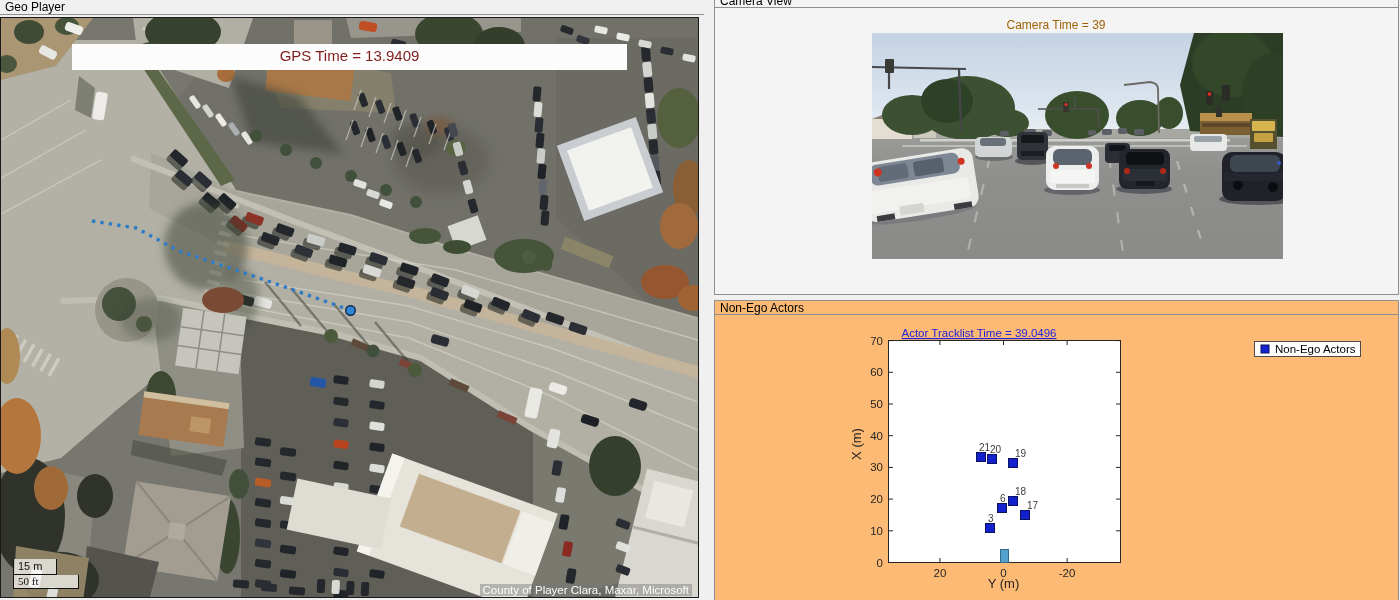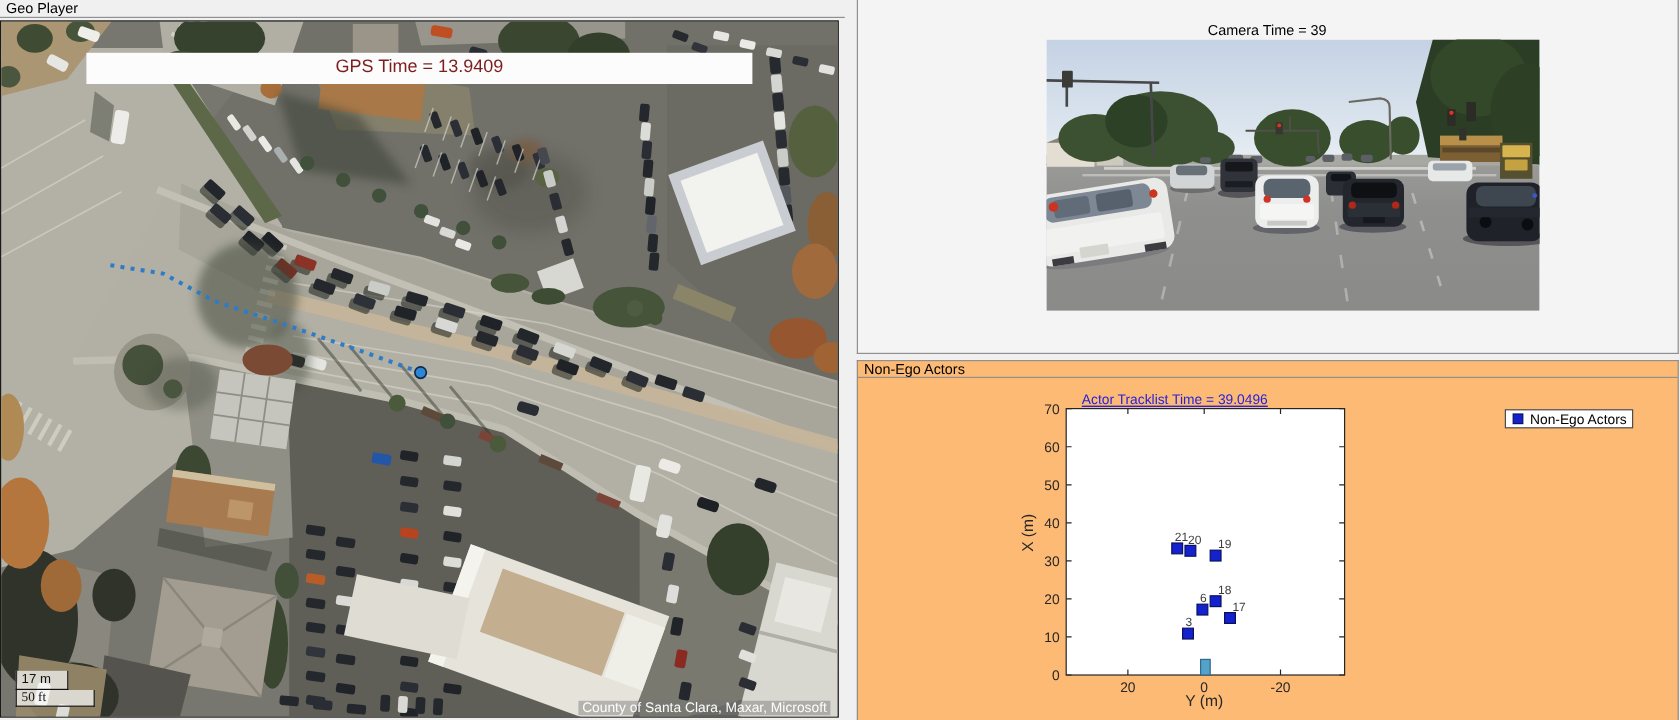--- a/index.html
+++ b/index.html
@@ -348,27 +348,30 @@
 <rect x="615.0" y="502.0" width="14" height="8" rx="2" fill="#2a2d33" transform="rotate(20 622.0 506.0)"></rect>
 <rect x="615.0" y="525.0" width="14" height="8" rx="2" fill="#e0e0dc" transform="rotate(20 622.0 529.0)"></rect>
 <rect x="615.0" y="548.0" width="14" height="8" rx="2" fill="#2a2d33" transform="rotate(20 622.0 552.0)"></rect>
   </svg>
   <div class="abs" style="left:71px;top:26px;width:555px;height:26px;background:#fcfcfc;"></div>
   <div class="abs" style="left:71px;top:29px;width:555px;text-align:center;font-size:15px;color:#7f1d1d;">GPS Time = 13.9409</div>
   <svg width="697" height="581" viewBox="0 0 697 581" style="position:absolute;left:0;top:0;">
     <polyline points="91,203 135,210 178,233 238,253 304,276 343,290" fill="none" stroke="#2e7cc8" stroke-width="3.4" stroke-dasharray="3.3 5.2"></polyline>
     <circle cx="349.5" cy="292.5" r="4.8" fill="#2e86d4" stroke="#10284a" stroke-width="1.4"></circle>
   </svg>
-  <div class="abs" style="left:12px;top:541px;width:38px;height:14px;background:rgba(248,248,248,0.72);border-left:1.5px solid #111;border-bottom:1.5px solid #111;border-right:1.5px solid #111;font-size:11px;color:#111;padding-left:4px;padding-top:1px;">17 m</div>
+  <div class="abs" style="left:12px;top:541px;width:38px;height:14px;background:rgba(248,248,248,0.72);border-left:1.5px solid #111;border-bottom:1.5px solid #111;border-right:1.5px solid #111;font-size:11px;color:#111;padding-left:4px;padding-top:1px;">15 m</div>
   <div class="abs" style="left:12px;top:557px;width:60px;height:13px;background:rgba(248,248,248,0.72);border-left:1.5px solid #111;border-bottom:1.5px solid #111;border-right:1.5px solid #111;font-size:11px;color:#111;padding-left:4px;font-family:Liberation Serif, serif;">50 ft</div>
-  <div class="abs" style="right:6px;bottom:1px;font-size:11.5px;color:#fdfdfd;background:rgba(120,120,120,0.45);padding:0 3px;">County of Santa Clara, Maxar, Microsoft</div>
+  <div class="abs" style="right:6px;bottom:1px;font-size:11.5px;color:#fdfdfd;background:rgba(120,120,120,0.45);padding:0 3px;">County of Player Clara, Maxar, Microsoft</div>
 </div>
 
 <div class="abs" style="left:714px;top:0;width:683px;height:294px;border-left:1px solid #8f8f8f;border-right:1px solid #8f8f8f;border-bottom:1px solid #8f8f8f;background:#f4f4f4;">
-  <div class="abs" style="left:241px;top:18px;width:200px;text-align:center;font-size:12px;color:#000000;">Camera Time = 39</div>
+  <div class="abs" style="left:0;top:0;width:683px;height:7px;border-bottom:1px solid #8f8f8f;overflow:hidden;">
+    <span class="ptitle" style="position:absolute;left:5px;top:-6px;">Camera View</span>
+  </div>
+  <div class="abs" style="left:241px;top:18px;width:200px;text-align:center;font-size:12px;color:#a16207;">Camera Time = 39</div>
   <svg class="abs" style="left:157px;top:33px;" width="411" height="226" viewBox="0 0 411 226">
     <defs>
       <linearGradient id="sky" x1="0" y1="0" x2="0" y2="1">
         <stop offset="0" stop-color="#c5d2e4"></stop>
         <stop offset="0.7" stop-color="#dde6ef"></stop>
         <stop offset="1" stop-color="#edf1f4"></stop>
       </linearGradient>
       <linearGradient id="roadg" x1="0" y1="0" x2="0" y2="1">
         <stop offset="0" stop-color="#9a9a98"></stop>
         <stop offset="0.3" stop-color="#8f8f8d"></stop>

